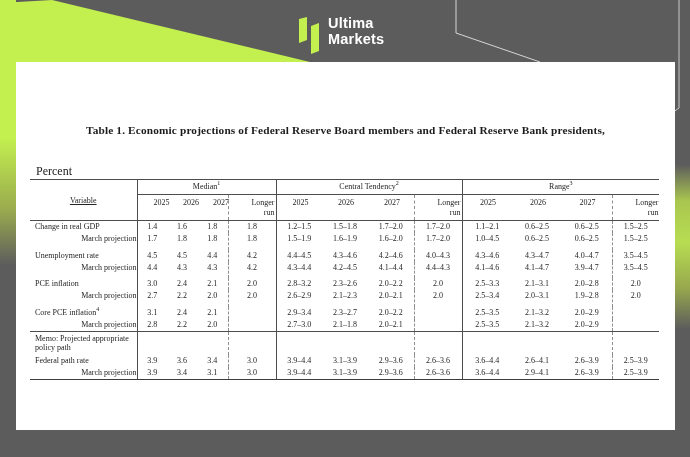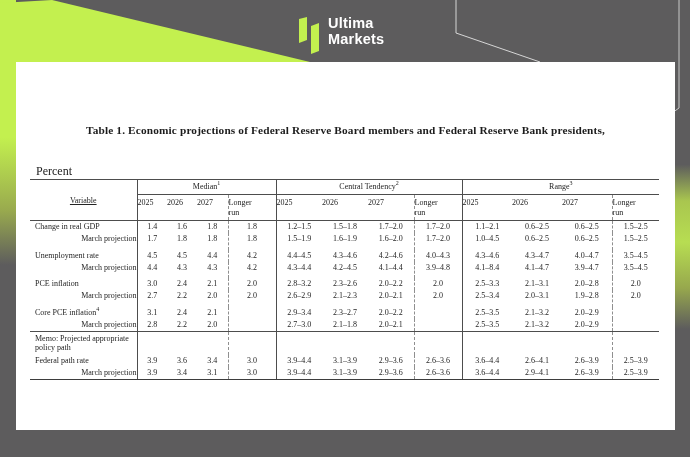--- a/index.html
+++ b/index.html
@@ -25,21 +25,21 @@
   .percent { position:absolute; left:20px; top:102px; font-size:12px; color:#222; }
 
   
   table.proj { position:absolute; left:14px; top:117px; width:629px; border-collapse:collapse;
     table-layout:fixed; font-size:8px; color:#242424; }
   .proj sup { font-size:6px; line-height:0; }
   .proj th { font-weight:normal; }
   .th-var   { border-top:1px solid #4d4d4d; border-bottom:1px solid #4d4d4d; border-right:1px solid #4d4d4d; text-align:center; vertical-align:middle;text-decoration:underline; }
   .th-group { border-top:1px solid #4d4d4d; border-bottom:1px solid #4d4d4d; text-align:center; padding:2px 0 3px; }
   .th-group.sep { border-left:1px solid #4d4d4d; }
-  .th-year  { border-bottom:1px solid #4d4d4d; text-align:left; vertical-align:top; padding:3px 0 3px; }
+  .th-year  { border-bottom:1px solid #4d4d4d; text-align:right; vertical-align:top; padding:3px 16px 3px; }
   .th-year.sep  { border-left:1px solid #4d4d4d; }
   .th-year.dash { border-left:1px dashed #8f8f8f; }
   .longer-inner { display:inline-block; width:30px; line-height:9.5px; }
 
   .proj td { line-height:9.5px; padding:1px 0 1.5px; vertical-align:top; }
   td.var { text-align:left; padding-left:5px;margin-top:32px; }
   td.var.indent { padding-left:16px;text-align:right; }
   td.num { text-align:center; }
   td.sep  { border-left:1px solid #4d4d4d; }
   td.dash { border-left:1px dashed #8f8f8f; }
@@ -173,22 +173,22 @@
           </tr>
           <tr class="gap-after">
             <td class="var indent">March projection</td>
             <td class="num sep">4.4</td>
             <td class="num">4.3</td>
             <td class="num">4.3</td>
             <td class="num dash">4.2</td>
             <td class="num sep">4.3–4.4</td>
             <td class="num">4.2–4.5</td>
             <td class="num">4.1–4.4</td>
-            <td class="num dash">3.9–4.8</td>
-            <td class="num sep">4.1–8.4</td>
+            <td class="num dash">4.4–4.3</td>
+            <td class="num sep">4.1–4.6</td>
             <td class="num">4.1–4.7</td>
             <td class="num">3.9–4.7</td>
             <td class="num dash">3.5–4.5</td>
           </tr>
           <tr>
             <td class="var">PCE inflation</td>
             <td class="num sep">3.0</td>
             <td class="num">2.4</td>
             <td class="num">2.1</td>
             <td class="num dash">2.0</td>

